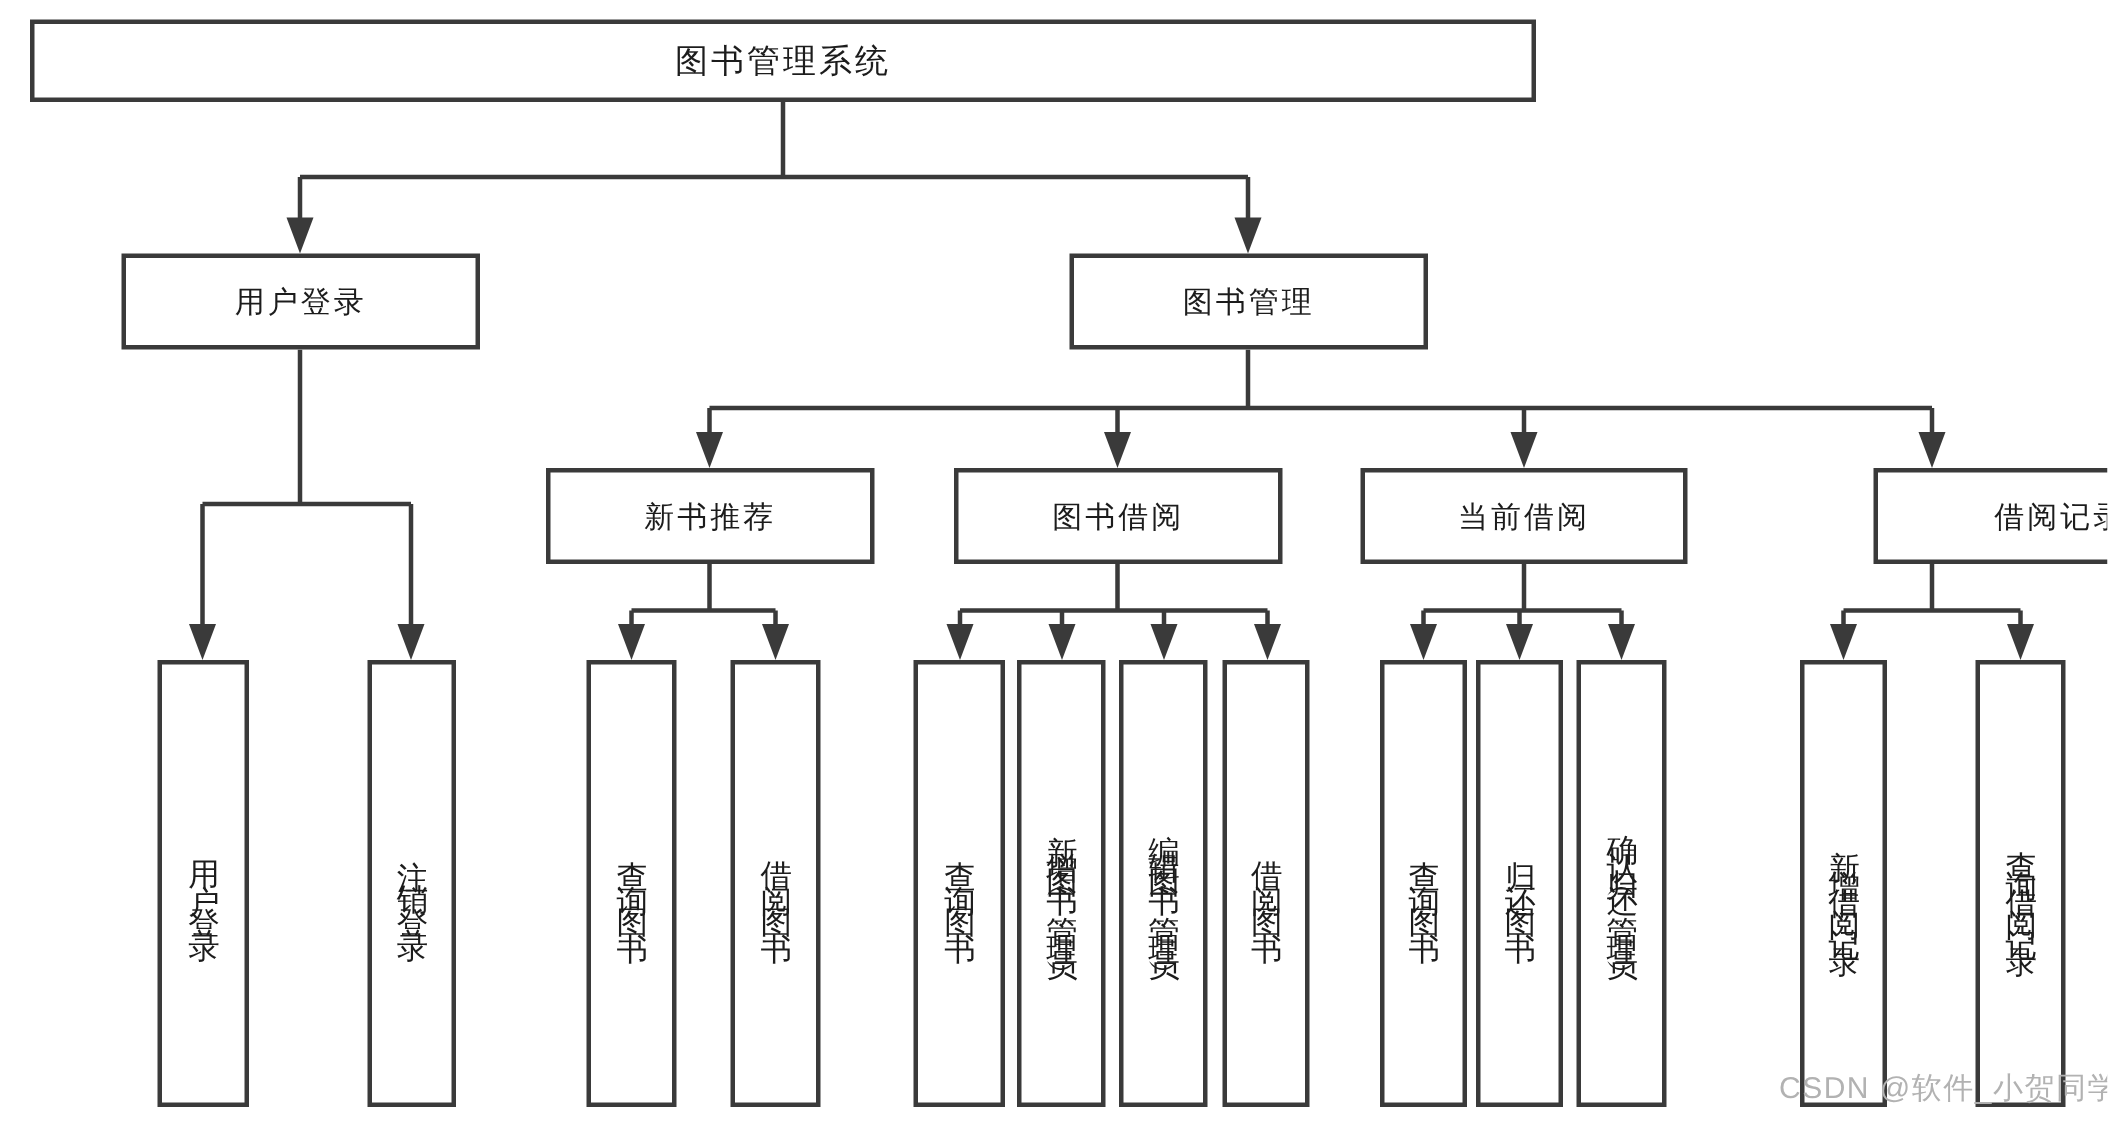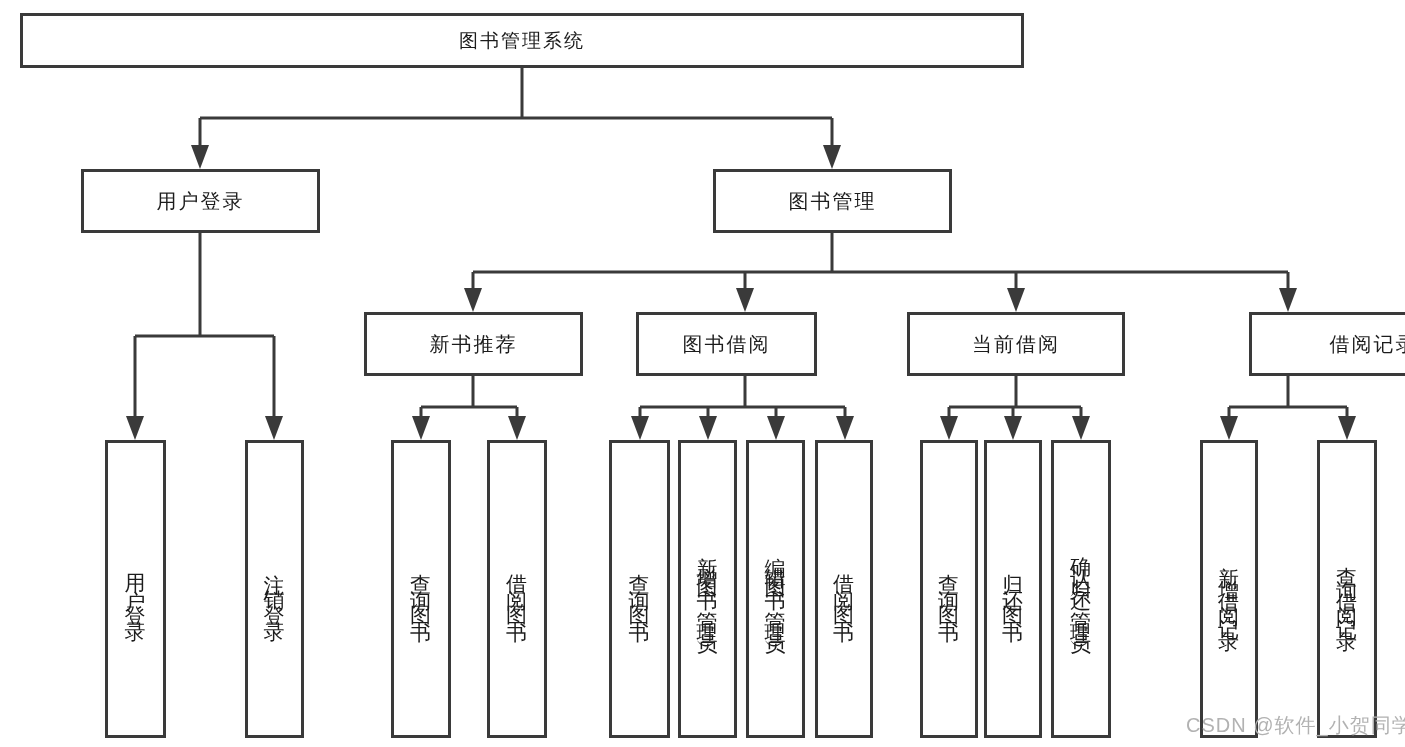--- a/index.html
+++ b/index.html
@@ -39,21 +39,21 @@
     align-items: center;
     justify-content: center;
     color: #1c1c1c;
   }
   .hbox {
     font-size: 20px;
     letter-spacing: 2px;
     white-space: nowrap;
   }
   .rootbox {
-    font-size: 19px;
+    font-size: 22px;
     letter-spacing: 2px;
   }
   .leaf {
     writing-mode: vertical-rl;
     text-orientation: mixed;
     font-size: 21px;
     letter-spacing: 11px;
     line-height: 1;
     overflow: hidden;
   }
@@ -121,21 +121,21 @@
       <polygon points="1338,416 1356,416 1347,440"></polygon>
     </g>
   </svg>
 
   <div class="box hbox rootbox" style="left:20px; top:13px; width:1004px; height:55px;">图书管理系统</div>
 
   <div class="box hbox" style="left:81px; top:169px; width:239px; height:64px;">用户登录</div>
   <div class="box hbox" style="left:364px; top:312px; width:219px; height:64px;">新书推荐</div>
 
   <div class="box hbox" style="left:713px; top:169px; width:239px; height:64px;">图书管理</div>
-  <div class="box hbox" style="left:636px; top:312px; width:181px; height:64px;">图书借阅</div>
+  <div class="box hbox" style="left:636px; top:312px; width:219px; height:64px;">图书借阅</div>
   <div class="box hbox" style="left:907px; top:312px; width:218px; height:64px;">当前借阅</div>
   <div class="box hbox" style="left:1212px; top:312px; width:249px; height:64px;margin-left:37px;">借阅记录</div>
 
   <div class="box leaf" style="left:105px; top:440px; width:61px; height:298px; letter-spacing:16px;">用户登录</div>
   <div class="box leaf" style="left:245px; top:440px; width:59px; height:298px; letter-spacing:16px;">注销登录</div>
 
   <div class="box leaf" style="left:391px; top:440px; width:60px; height:298px; letter-spacing:16px;">查询图书</div>
   <div class="box leaf" style="left:487px; top:440px; width:60px; height:298px; letter-spacing:16px;">借阅图书</div>
 
   <div class="box leaf" style="left:609px; top:440px; width:61px; height:298px; letter-spacing:16px;">查询图书</div>

